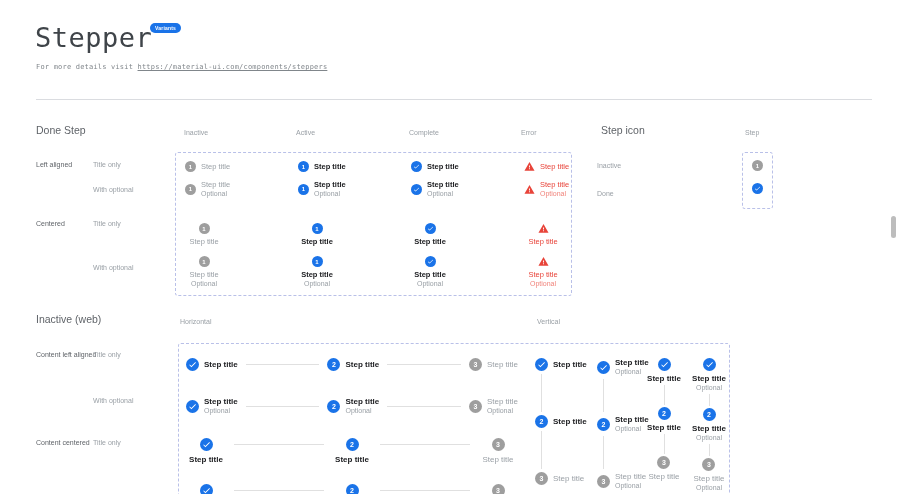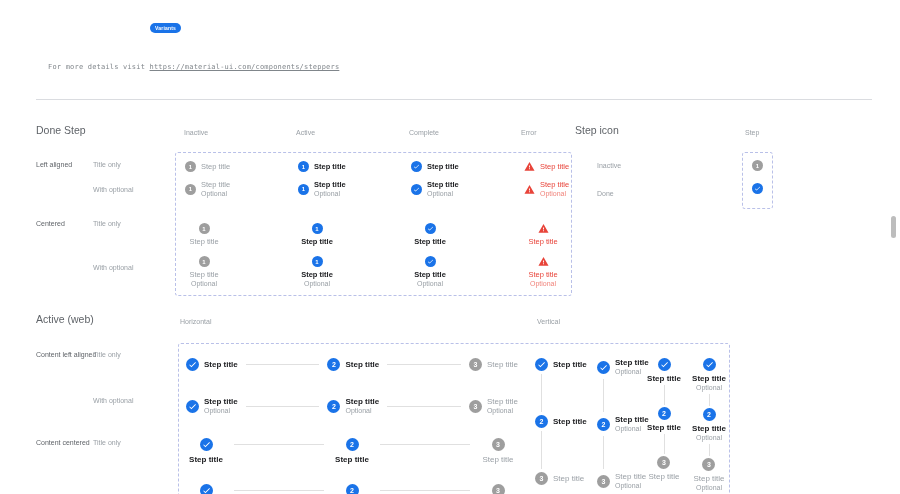--- a/index.html
+++ b/index.html
@@ -5,21 +5,21 @@
   html,body{margin:0;padding:0;background:#fff;}
   body{width:900px;height:494px;overflow:hidden;font-family:"Liberation Sans",sans-serif;
        -webkit-font-smoothing:antialiased;}
   #canvas{position:relative;width:900px;height:494px;background:#fff;overflow:hidden;}
 
   
   .page-title{position:absolute;left:35px;top:22px;margin:0;font-family:"DejaVu Sans Mono",monospace;
     font-size:27px;font-weight:500;color:#3f4449;letter-spacing:0.5px;}
   .badge{position:absolute;left:150px;top:23px;background:var(--blue,#1a73e8);color:#fff;
     font-size:5px;font-weight:700;padding:2px 5px;border-radius:5px;letter-spacing:0.2px;}
-  .subtitle{position:absolute;left:48px;top:63px;font-family:"DejaVu Sans Mono",monospace;
+  .subtitle{position:absolute;left:36px;top:63px;font-family:"DejaVu Sans Mono",monospace;
     font-size:7px;color:#80868b;letter-spacing:0.2px;}
   .subtitle a{color:#80868b;text-decoration:underline;cursor:pointer;}
   .divider{position:absolute;left:36px;top:99px;width:836px;height:1px;background:var(--div,#dadce0);}
 
   
   .sech{position:absolute;font-size:10.5px;color:var(--label,#5f6368);}
   .colh{position:absolute;font-size:7px;color:var(--muted,#9aa0a6);}
   .rgl{position:absolute;font-size:7px;color:var(--label,#5f6368);}
   .rvl{position:absolute;font-size:7px;color:var(--muted,#9aa0a6);}
   .dashed{position:absolute;border:1px dashed var(--dash,#b9c0e8);border-radius:3px;box-sizing:border-box;}
@@ -80,20 +80,21 @@
   .vcenter .vstep .wtxt{align-items:center;}
   .vline{width:1px;background:var(--conn,#e0e0e0);margin:3px 0 3px 6px;}
   .vcenter .vline{margin:2px 0;align-self:center;}
   .v0 .vline{height:38px}.v1 .vline{height:33px}.v2 .vline{height:20px}.v3 .vline{height:12px}
 </style>
 </head>
 <body>
 
 <div id="canvas">
 
+  <h1 class="page-title">Stepper</h1>
   <span class="badge">Variants</span>
   <div class="subtitle">
     <span>For more details visit </span><a>https://material-ui.com/components/steppers</a>
   </div>
   <div class="divider"></div>
 
   <div class="sech" style="left:36px;top:124px">Done Step</div>
   <span class="colh" style="left:184px;top:129px">Inactive</span>
   <span class="colh" style="left:296px;top:129px">Active</span>
   <span class="colh" style="left:409px;top:129px">Complete</span>
@@ -262,36 +263,36 @@
             </svg>
           </span>
           <div class="btxt">
             <div class="bt error">Step title</div>
             <div class="bopt error">Optional</div>
           </div>
         </div>
       </div>
     </div>
 
-  <div class="sech" style="left:575px;top:124px">Step icon</div>
+  <div class="sech" style="left:601px;top:124px">Step icon</div>
   <span class="colh" style="left:745px;top:129px">Step</span>
   <span class="rvl" style="left:597px;top:162px">Inactive</span>
   <span class="rvl" style="left:597px;top:190px">Done</span>
   <div id="stepicon-box" class="dashed">
       <span class="icn inactive sm">
         <span class="num">1</span>
       </span>
       <span class="icn complete sm">
         <svg viewBox="0 0 24 24">
           <path fill="#fff" d="M9 16.17 4.83 12l-1.42 1.41L9 19 21 7l-1.41-1.41z"></path>
         </svg>
       </span>
     </div>
 
-  <div class="sech" style="left:36px;top:313px">Active (web)</div>
+  <div class="sech" style="left:36px;top:313px">Inactive (web)</div>
   <span class="colh" style="left:180px;top:318px">Horizontal</span>
   <span class="colh" style="left:537px;top:318px">Vertical</span>
 
   <span class="rgl" style="left:36px;top:351px">Content left aligned</span>
   <span class="rvl" style="left:93px;top:351px">Title only</span>
   <span class="rvl" style="left:93px;top:397px">With optional</span>
   <span class="rgl" style="left:36px;top:439px">Content centered</span>
   <span class="rvl" style="left:93px;top:439px">Title only</span>
 
   <div id="web-box" class="dashed">

